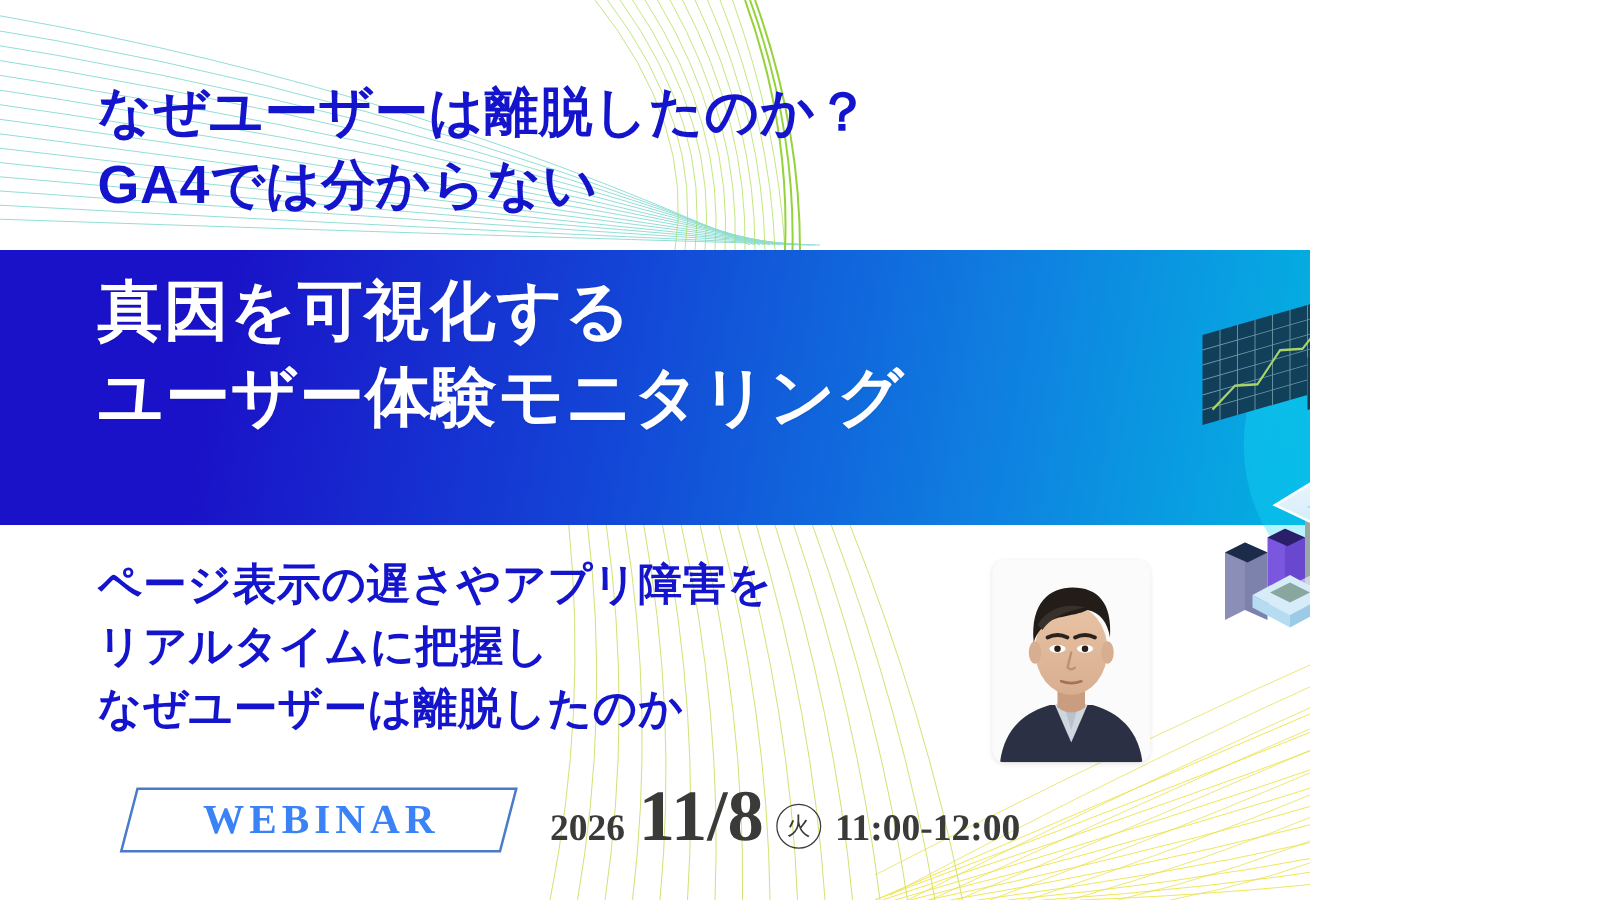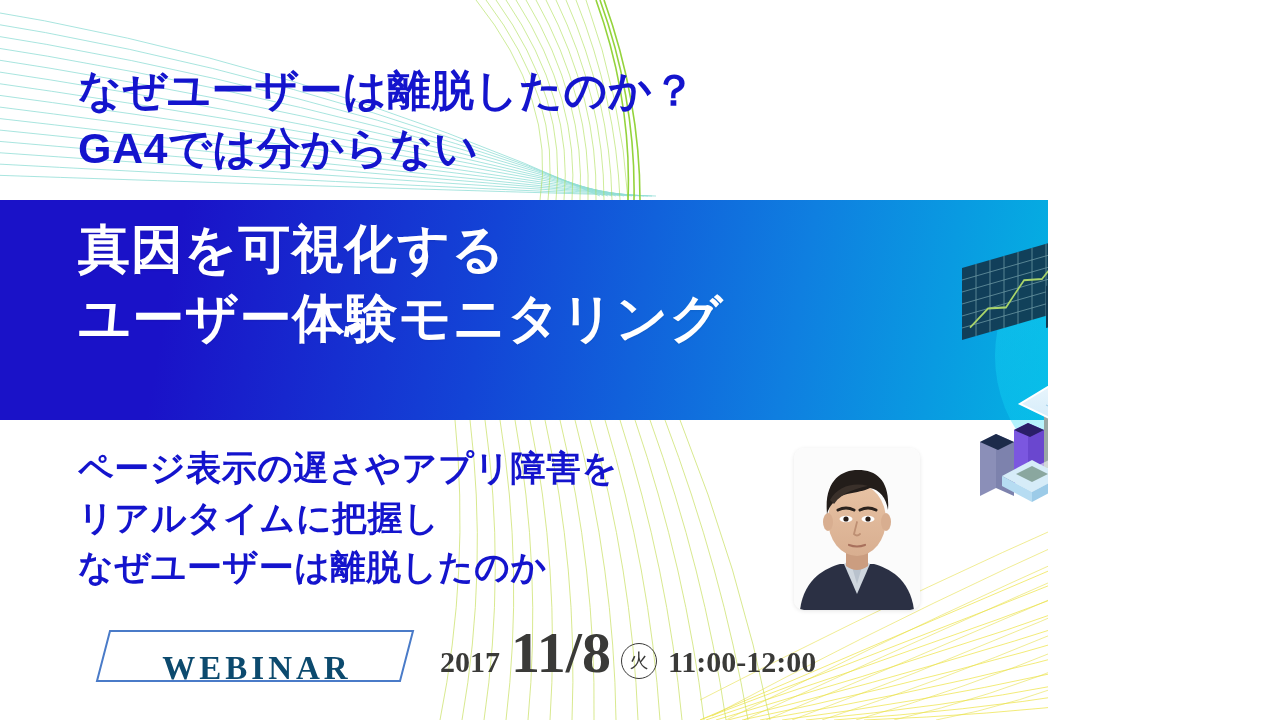--- a/index.html
+++ b/index.html
@@ -69,23 +69,23 @@
     position:absolute;left:794px;top:448px;width:126px;height:162px;
     border-radius:10px;overflow:hidden;background:#fff;z-index:6;
     box-shadow:0 1px 4px rgba(0,0,0,.10);
   }
 
   
   .webinar-badge{
     position:absolute;left:95px;top:629px;width:320px;height:54px;z-index:6;
   }
   .webinar-text{
-    position:absolute;left:0;top:12px;width:320px;height:54px;
+    position:absolute;left:0;top:0;width:320px;height:54px;
     display:flex;align-items:center;justify-content:center;
-    color:#0c4a6e;font-family:"Liberation Serif","DejaVu Serif",serif;
+    color:#3b82f6;font-family:"Liberation Serif","DejaVu Serif",serif;
     font-weight:bold;font-size:33px;letter-spacing:4px;
     padding-left:4px;box-sizing:border-box;
   }
 
   
   .dateline{
     position:absolute;left:440px;top:624px;height:62px;
     display:flex;align-items:baseline;z-index:6;
     font-family:"Liberation Serif","DejaVu Serif",serif;color:#3a3a38;
   }
@@ -446,21 +446,21 @@
   </div>
 
   <div class="webinar-badge">
     <svg viewBox="0 0 320 54" width="320" height="54" xmlns="http://www.w3.org/2000/svg" style="position:absolute;left:0;top:0;">
       <polygon points="15,2 318,2 305,52 2,52" fill="#ffffff" stroke="#4a7bc8" stroke-width="2"></polygon>
     </svg>
     <div class="webinar-text">WEBINAR</div>
   </div>
 
   <div class="dateline">
-    <span class="d-year">2017</span>
+    <span class="d-year">2026</span>
     <span class="d-md">11/8</span>
     <span class="d-dow">火</span>
     <span class="d-time">11:00-12:00</span>
   </div>
 
   <div class="majisemi">
     <div class="ms-row">マジ</div>
     <div class="ms-row">セミ</div>
   </div>
 

